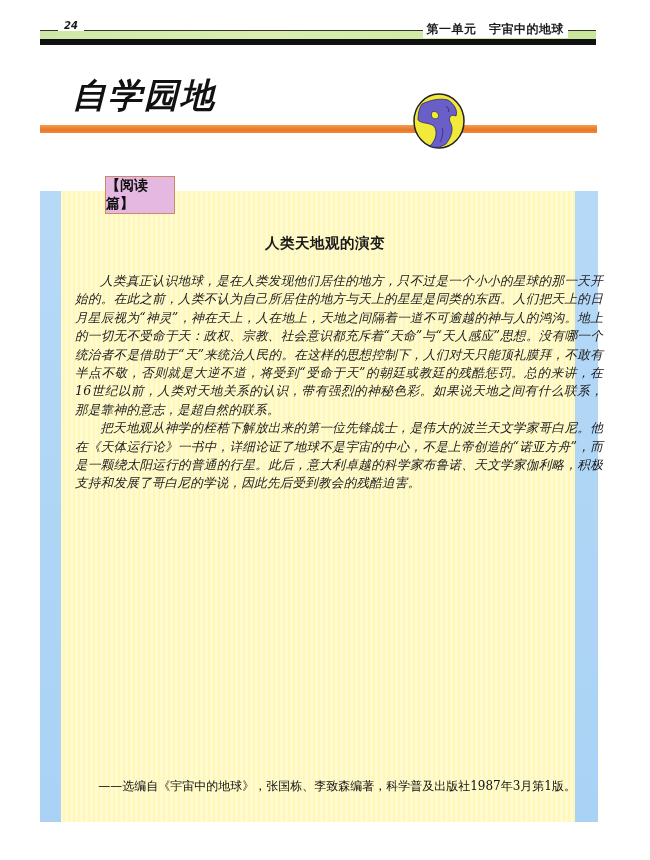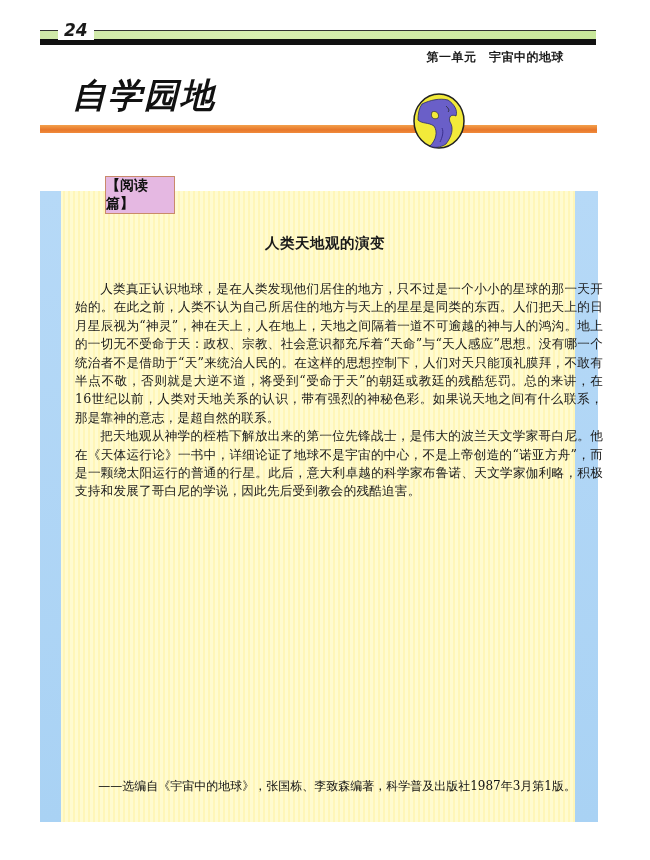--- a/index.html
+++ b/index.html
@@ -14,25 +14,25 @@
       background: linear-gradient(90deg, #cfe8a8 0%, #d8efb0 40%, #c8e79a 100%);
     }
     .header-line {
       position: absolute; left: 0; top: 8px; width: 556px; height: 1px; background: #333;
     }
     .header-black {
       position: absolute; left: 0; top: 17px; width: 556px; height: 6px; background: #111;
     }
     .page-number {
       position: absolute; left: 18px; top: -2px; padding: 0 6px; background: #fff;
-      font-family: "DejaVu Sans", sans-serif; font-weight: bold; font-style: italic; font-size: 17px;
+      font-family: "DejaVu Sans", sans-serif; font-weight: bold; font-style: italic; font-size: 10px;
     }
     .chapter {
       position: absolute; right: 28px; top: -1px; padding: 0 4px; background: #fff;
-      font-family: "DejaVu Serif", serif; font-weight: bold; font-size: 12px; letter-spacing: 0.5px; margin-top: 28px;
+      font-family: "DejaVu Serif", serif; font-weight: bold; font-size: 12px; letter-spacing: 0.5px;
     }
     
     .section-title {
       position: absolute; left: 72px; top: 73px;
       font-family: "DejaVu Serif", serif; font-weight: bold; font-style: italic; font-size: 34px;
       letter-spacing: 2px; color: #111;
     }
     .orange-rule {
       position: absolute; left: 40px; top: 125px; width: 557px; height: 8px;
       background: linear-gradient(180deg, #f3a04c 0%, #e8772a 60%, #f08a3c 100%);
@@ -57,23 +57,23 @@
       position: absolute; left: 105px; top: 176px; width: 70px; height: 38px;
       background: #e5b8e2; border: 1px solid #c98a6a; box-sizing: border-box;
       display: flex; align-items: center; justify-content: center;
       font-family: "DejaVu Sans", sans-serif; font-weight: bold; font-size: 14px; color: #111;
     }
     .article-title {
       position: absolute; left: 0; width: 650px; top: 234px; text-align: center;
       font-family: "DejaVu Sans", sans-serif; font-weight: bold; font-size: 14.5px; letter-spacing: 0.5px;
     }
     .body-text {
-      position: absolute; left: 75px; top: 280px; width: 528px;
+      position: absolute; left: 75px; top: 272px; width: 528px;
       font-family: "DejaVu Serif", serif; font-size: 12.6px; line-height: 18.4px;
-      text-align: justify; letter-spacing: 0.2px;
+      text-align: justify; letter-spacing: 0.2px; font-style: italic;
     }
     .body-text p { margin: 0; text-indent: 2em; }
     .citation {
       position: absolute; right: 74px; top: 766px;
       font-family: "DejaVu Serif", serif; font-size: 12px; color: #111; margin-top: 12px;
     }
   </style>
 </head>
 <body>
 

